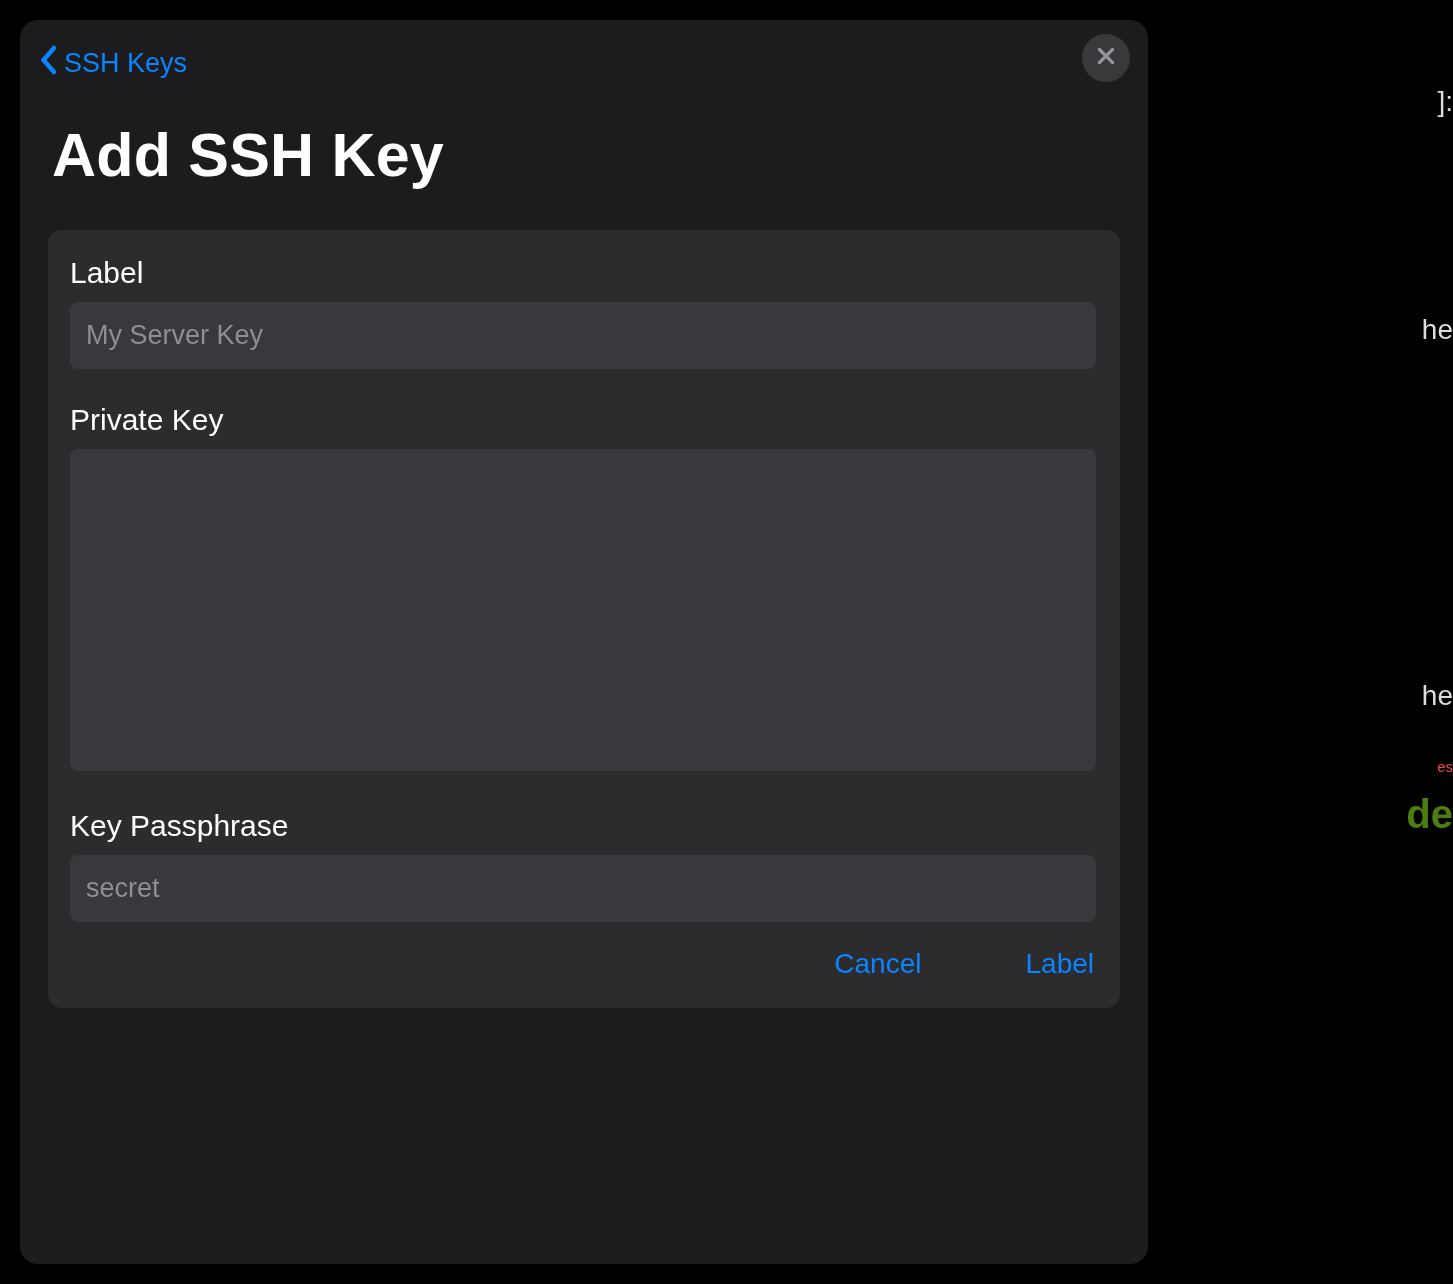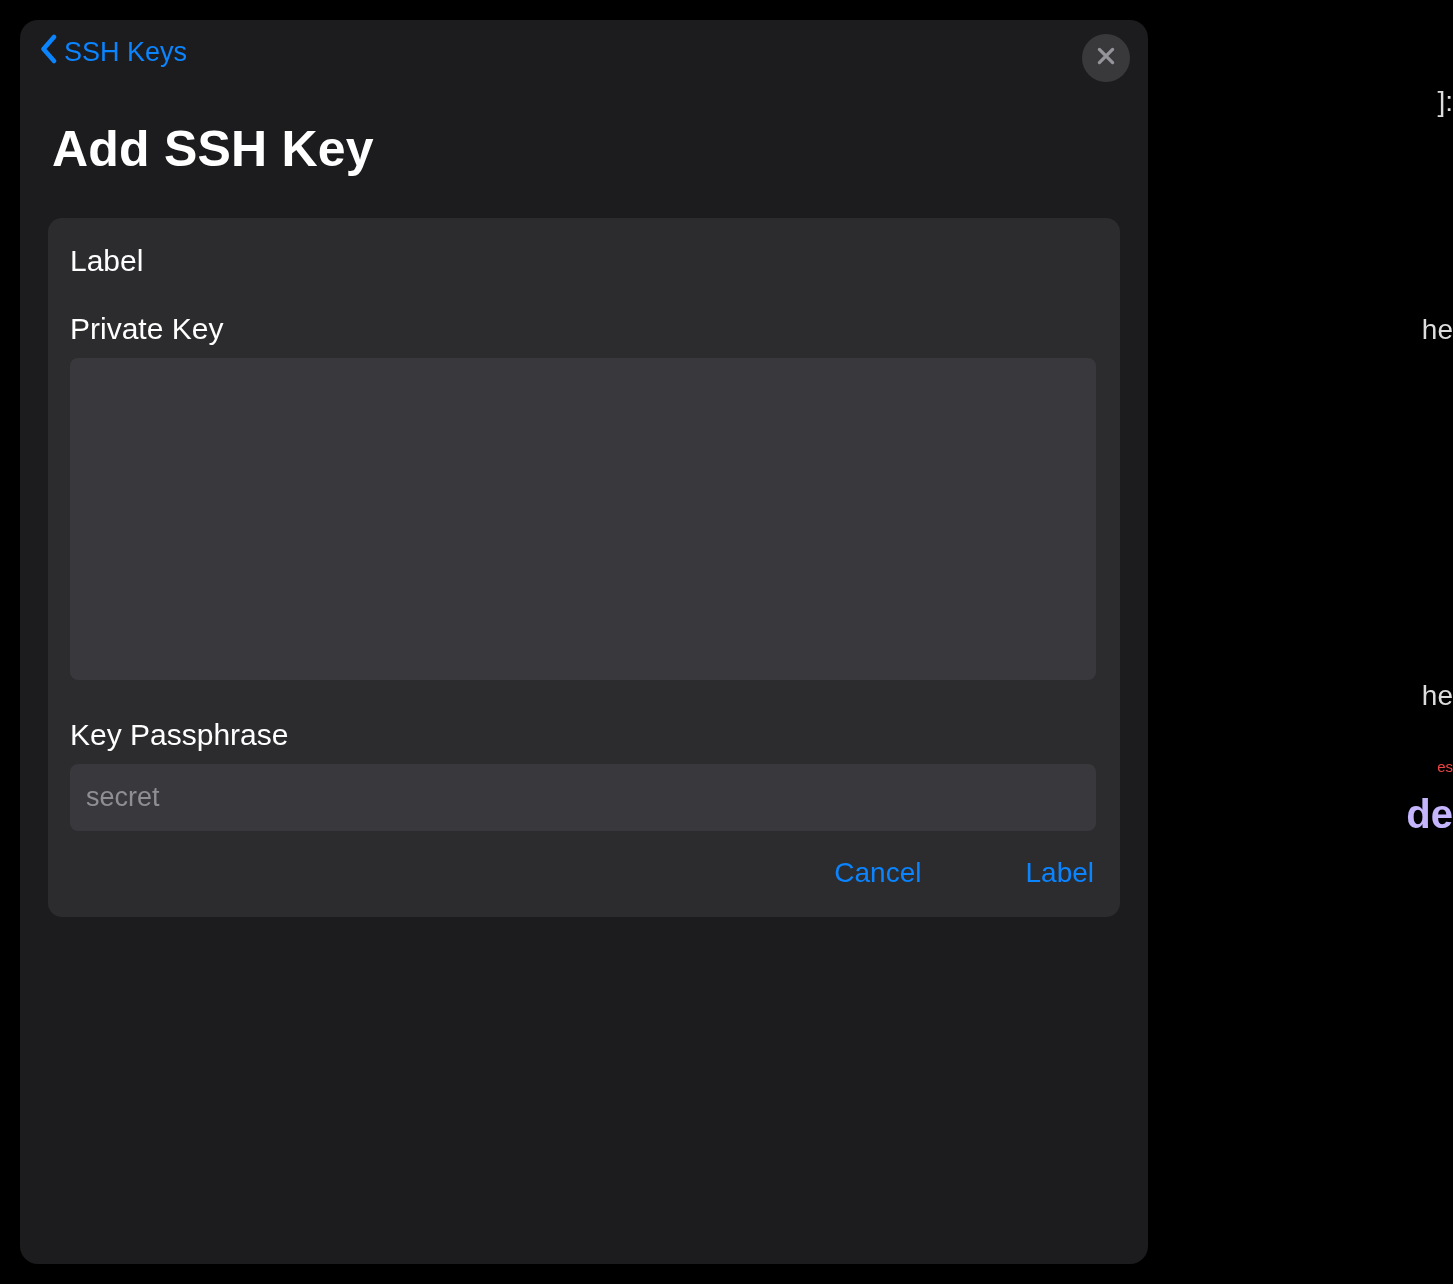--- a/index.html
+++ b/index.html
@@ -34,21 +34,21 @@
     left: 20px;
     top: 20px;
     width: 1128px;
     height: 1244px;
     background: #1c1c1e;
     border-radius: 18px;
     overflow: hidden;
   }
   .modal-header {
     display: flex;
-    align-items: flex-start;
+    align-items: flex-end;
     justify-content: space-between;
     padding: 14px 18px 0 18px;
   }
   .back-link {
     display: flex;
     align-items: center;
     gap: 6px;
     color: #0a84ff;
     font-size: 27px;
     cursor: pointer;
@@ -68,21 +68,21 @@
     justify-content: center;
     cursor: pointer;
     color: #94949a;
   }
   .close-btn svg {
     width: 22px;
     height: 22px;
   }
   .modal-title {
     color: #fff;
-    font-size: 50px;
+    font-size: 61px;
     font-weight: 700;
     padding: 38px 32px 40px 32px;
     letter-spacing: 0.2px;
   }
   .form-card {
     margin: 0 28px;
     background: #2c2c2e;
     border-radius: 14px;
     padding: 26px 24px 20px 22px;
   }
@@ -142,21 +142,21 @@
   }
 </style>
 </head>
 <body>
 
 <div class="bg-fragments">
   <div class="bg-frag" style="top:86px; right:0; color:#ddd; font-size:28px;">]:</div>
   <div class="bg-frag" style="top:314px; right:0; color:#ddd; font-size:28px;">he</div>
   <div class="bg-frag" style="top:680px; right:0; color:#ddd; font-size:28px;">he</div>
   <div class="bg-frag" style="top:758px; right:0; color:#ef4444; font-size:15px;">es</div>
-  <div class="bg-frag" style="top:792px; right:0; color:#c4b5fd; font-size:40px; font-weight:700;">de</div>
+  <div class="bg-frag" style="top:792px; right:0; color:#4d7c0f; font-size:40px; font-weight:700;">de</div>
 </div>
 
 <div class="modal">
 
   <div class="modal-header">
     <div class="back-link">
       <span>
         <svg viewBox="0 0 12 20" fill="none" stroke="#0a84ff" stroke-width="3" stroke-linecap="round" stroke-linejoin="round">
           <polyline points="10,2 3,10 10,18"></polyline>
         </svg>
@@ -172,20 +172,21 @@
       </span>
     </div>
   </div>
 
   <h1 class="modal-title">Add SSH Key</h1>
 
   <div class="form-card">
 
     <div class="field-group">
       <label class="field-label">Label</label>
+      <input type="text" class="text-input" placeholder="My Server Key" style="">
     </div>
 
     <div class="field-group">
       <label class="field-label">Private Key</label>
       <textarea class="textarea-input" placeholder="" style=""></textarea>
     </div>
 
     <div class="field-group" style="margin-bottom:18px;">
       <label class="field-label">Key Passphrase</label>
       <input type="password" class="text-input" placeholder="secret" style="">

